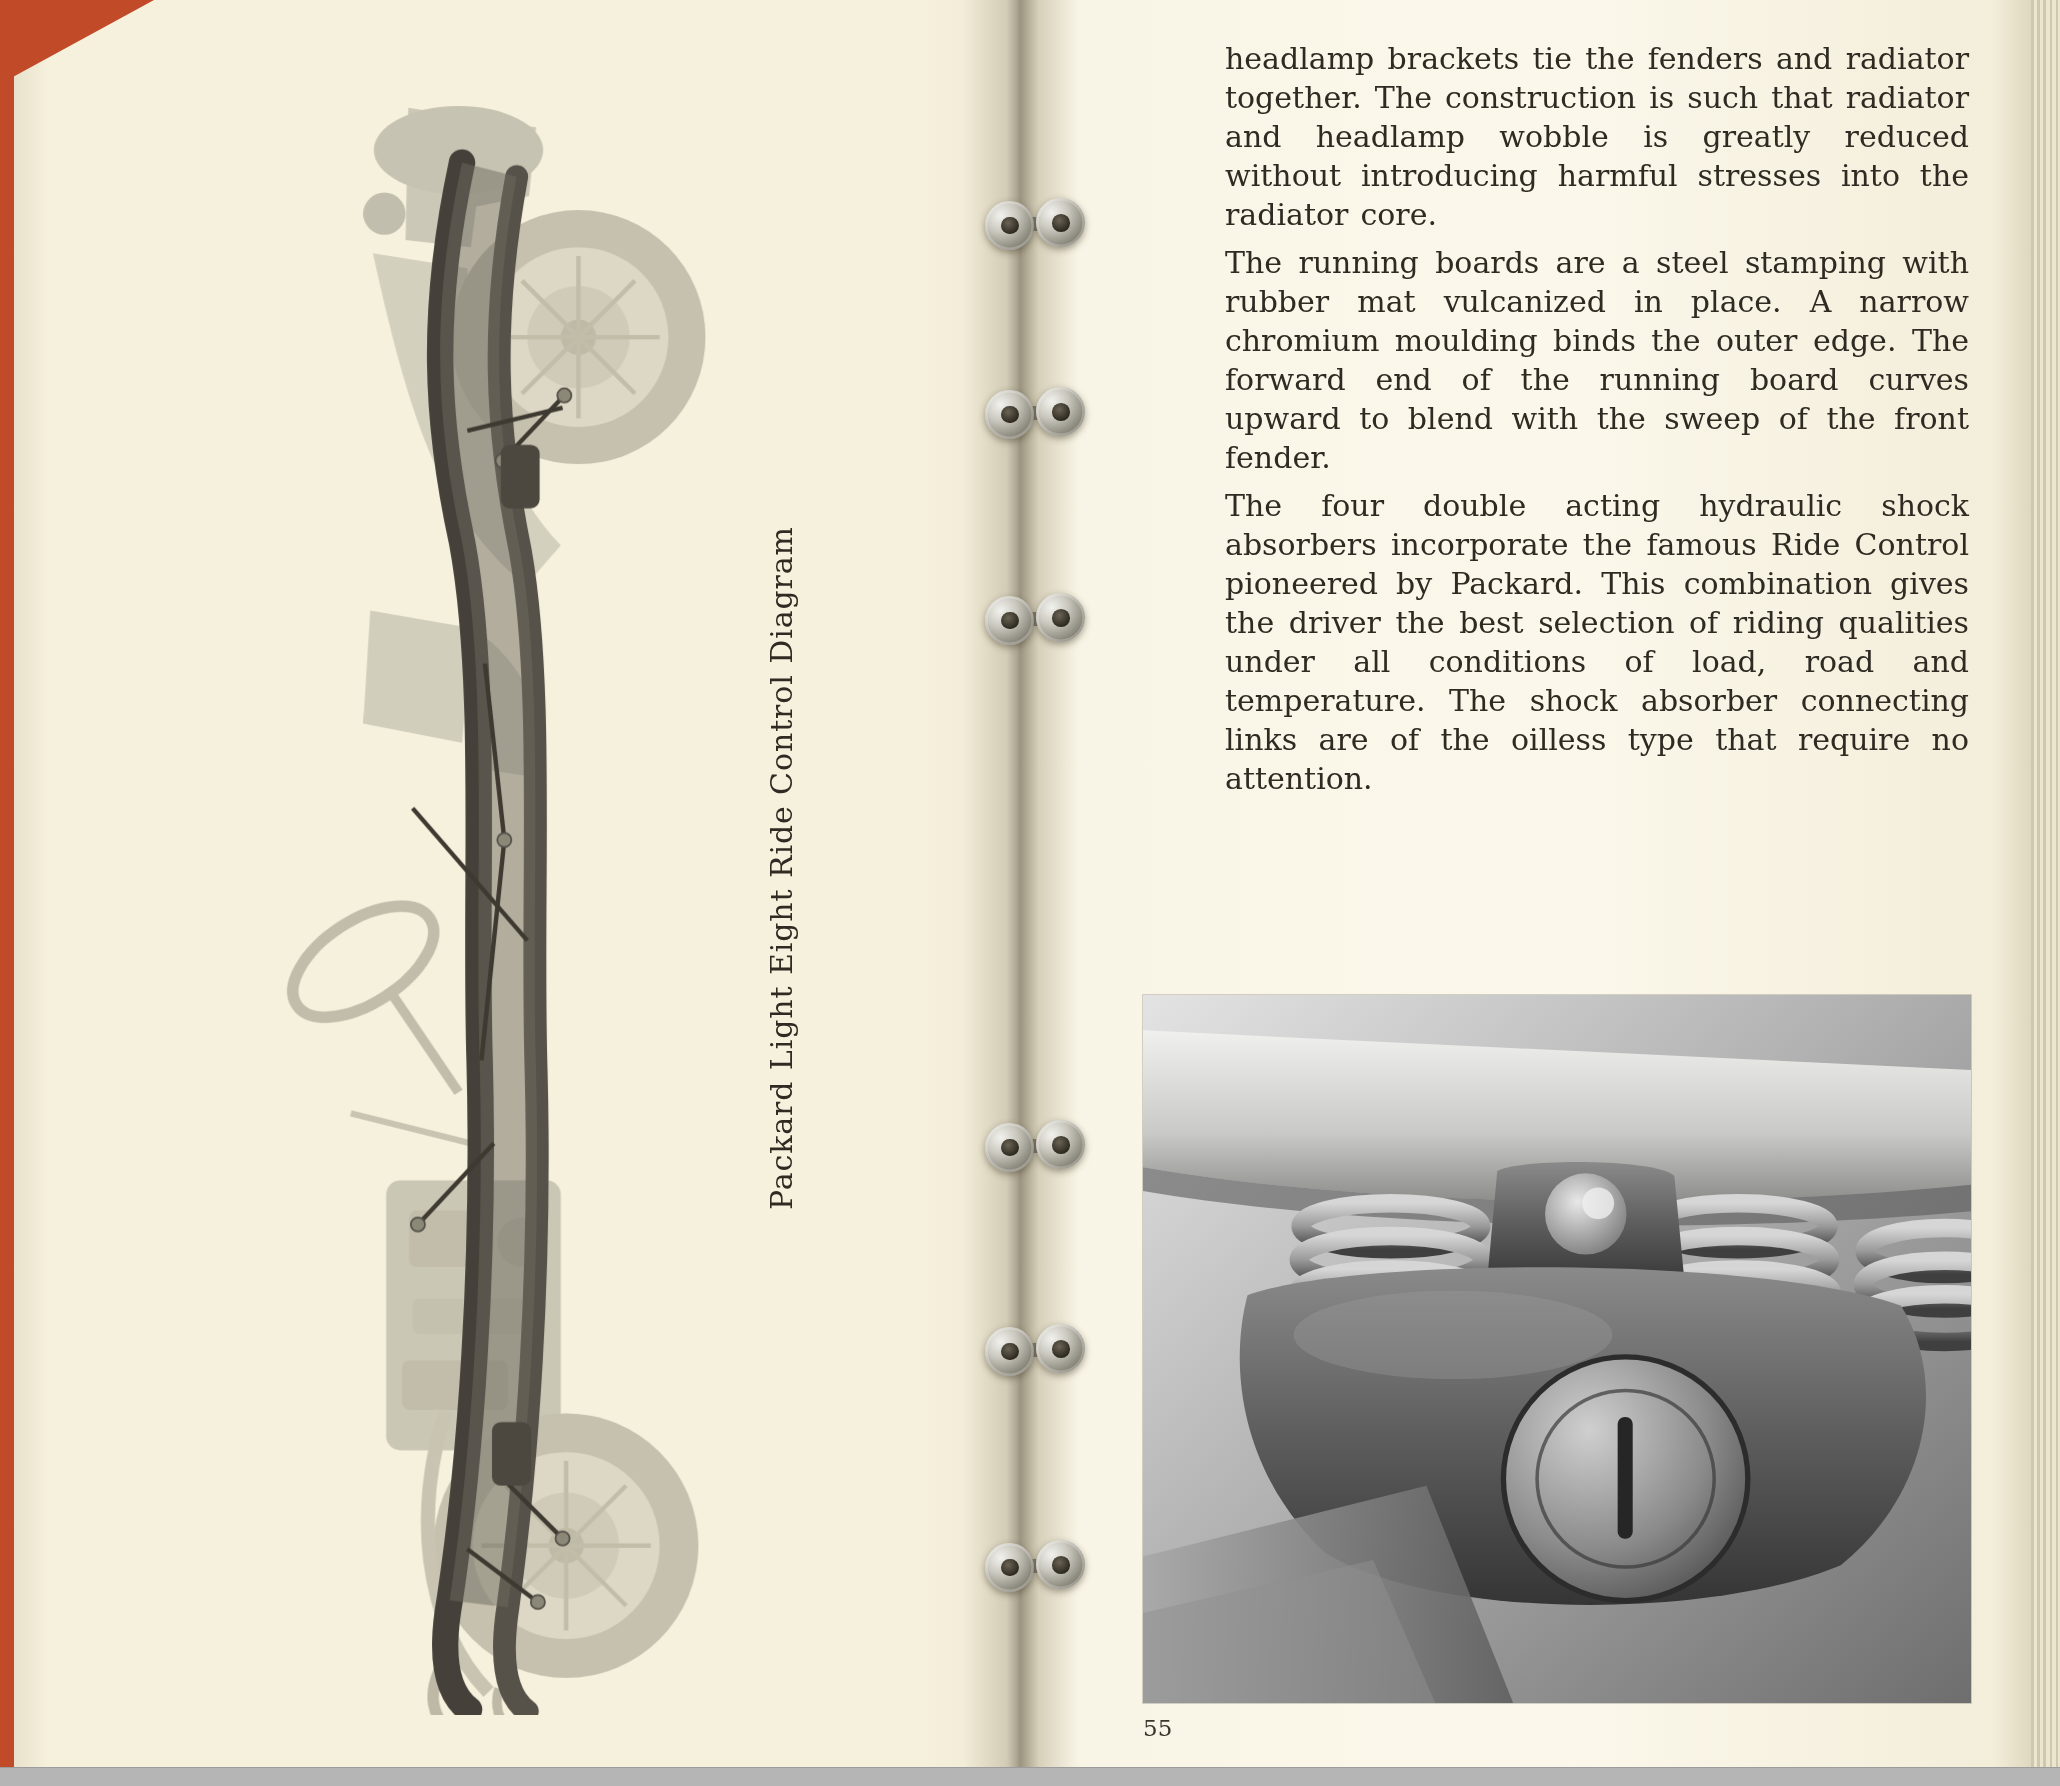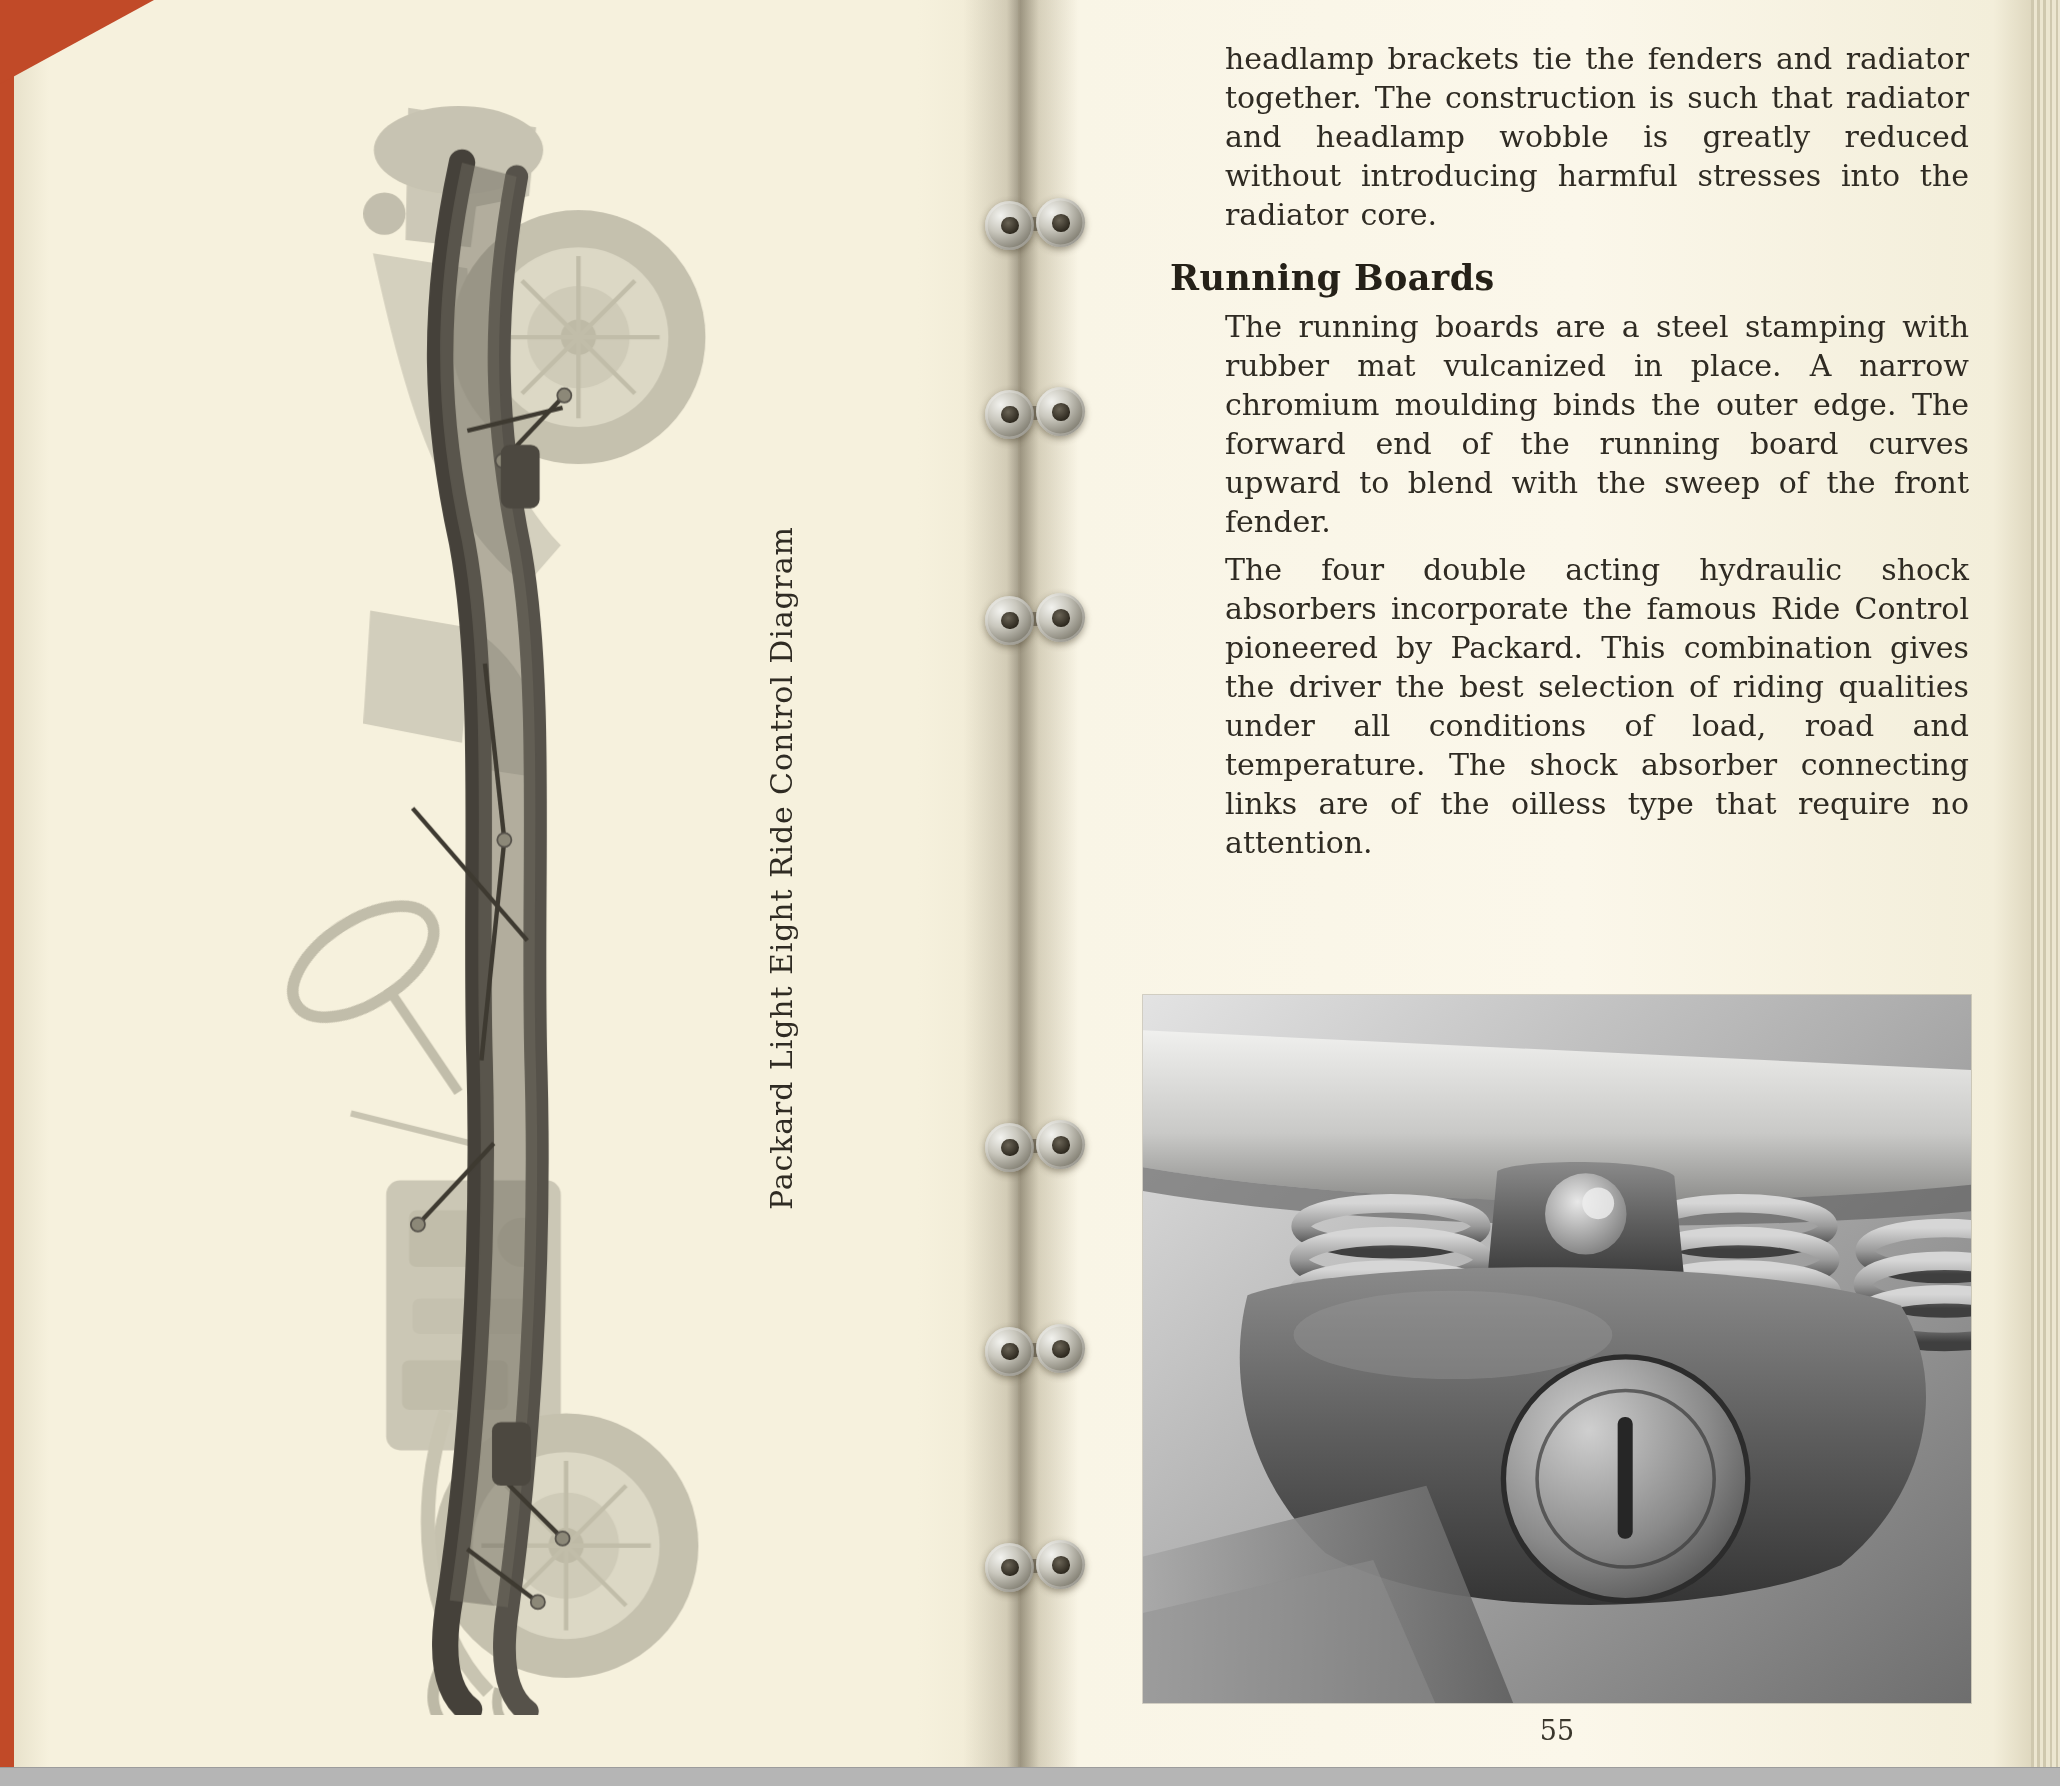--- a/index.html
+++ b/index.html
@@ -51,22 +51,22 @@
 
   
   .rp-text { position:absolute; left:152px; top:39px; width:799px; color:#2f2b23; }
   .rp-text p { margin:0 0 8.8px 55px; font-size:30px; line-height:1.3; text-align:justify; word-spacing:2.6px; }
   .rp-text h2 { margin:23px 0 8.8px 0; font-size:35px; font-weight:700; letter-spacing:0.4px; color:#252118; }
 
   .photo { position:absolute; left:125px; top:995px; width:828px; height:708px;
            box-shadow: 0 0 0 0.9px rgba(0,0,0,.18); }
   .photo svg { display:block; width:100%; height:100%; }
 
-  .page-num { position:absolute; left:125px; top:1715px; width:828px; text-align:center;
-              font-size:27px; color:#3a362c; }
+  .page-num { position:absolute; left:125px; top:1715px; width:828px; 
+              font-size:23px; color:#3a362c; }
 </style>
 </head>
 <body>
 
 <div class="page page-left">
   <div class="diagram">
     <svg viewBox="0 0 780 1892" preserveAspectRatio="xMidYMid meet">
       <g opacity="0.5">
         <path d="M295 70 L440 92 L432 170 L372 182 L366 228 L292 220 Z" fill="#a39f90"></path>
         <ellipse cx="352" cy="118" rx="96" ry="50" fill="#999586"></ellipse>
@@ -130,21 +130,20 @@
       <rect x="400" y="452" width="44" height="72" rx="10" fill="#4c4840"></rect>
       <rect x="390" y="1560" width="44" height="72" rx="10" fill="#4c4840"></rect>
     </svg>
   </div>
   <div class="caption">Packard Light Eight Ride Control Diagram</div>
 </div>
 
 <div class="page page-right">
   <div class="rp-text">
     <p>headlamp brackets tie the fenders and radiator together. The construction is such that radiator and headlamp wobble is greatly reduced without introducing harmful stresses into the radiator core.</p>
-    <h2>Running Boards</h2>
     <p>The running boards are a steel stamping with rubber mat vulcanized in place. A narrow chromium moulding binds the outer edge. The forward end of the running board curves upward to blend with the sweep of the front fender.</p>
     <p>The four double acting hydraulic shock absorbers incorporate the famous Ride Control pioneered by Packard. This combination gives the driver the best selection of riding qualities under all conditions of load, road and temperature. The shock absorber connecting links are of the oilless type that require no attention.</p>
   </div>
 
   <div class="photo">
     <svg viewBox="0 0 935 802" preserveAspectRatio="none">
       <defs>
         <linearGradient id="phBg" x1="0" y1="0" x2="1" y2="1">
           <stop offset="0" stop-color="#e3e3e3"></stop>
             <stop offset=".45" stop-color="#b0b0b0"></stop>

